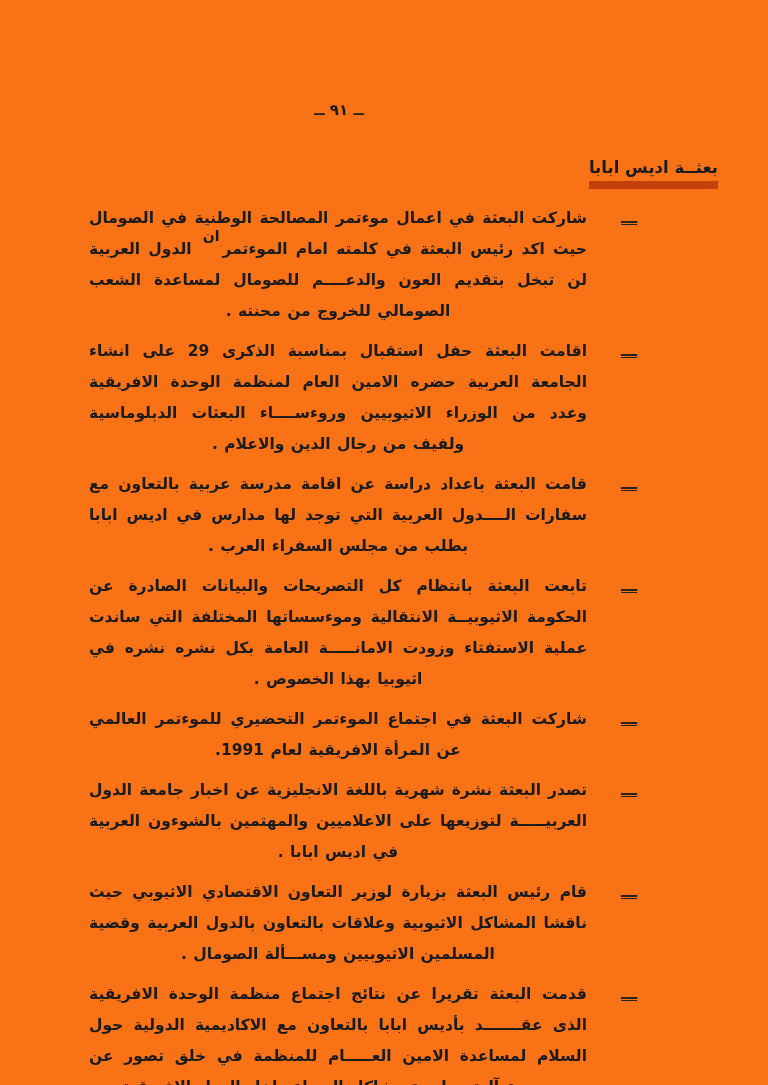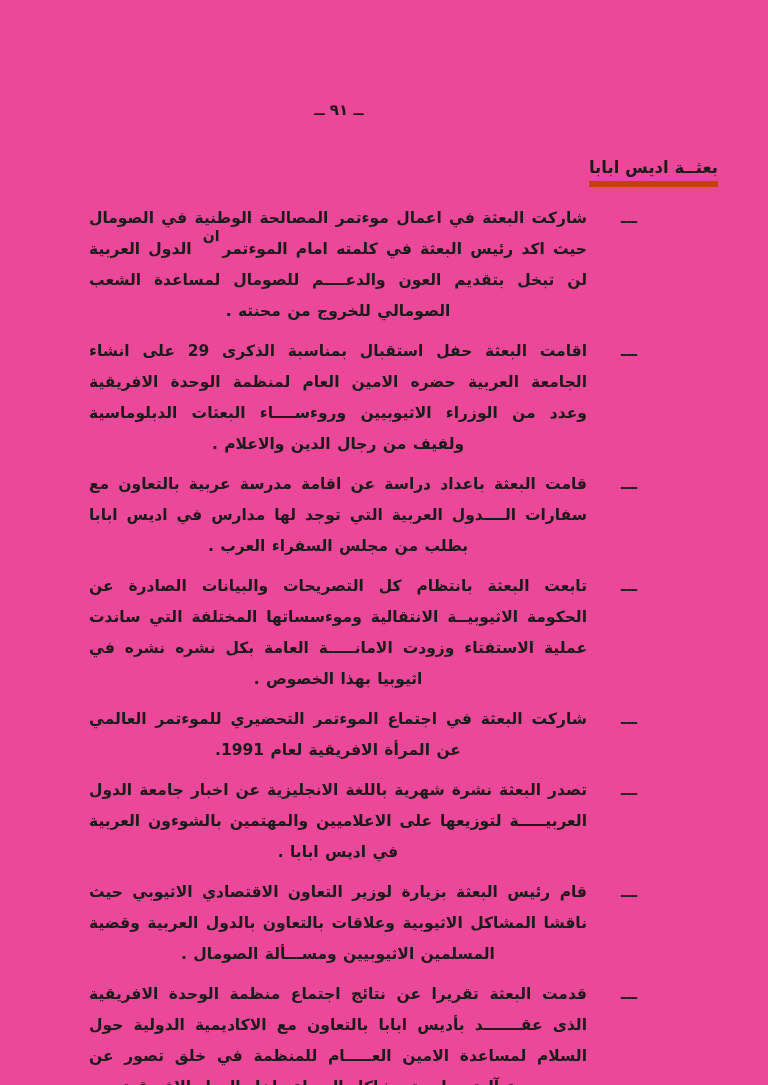--- a/index.html
+++ b/index.html
@@ -4,21 +4,21 @@
 <style>
   html, body { margin: 0; padding: 0; }
   body {
     width: 768px; height: 1085px;
     background: #e9e9e9;
     font-family: "DejaVu Sans", sans-serif;
   }
   .page {
     position: relative;
     width: 768px; height: 1085px;
-    background: #ec4899;
+    background: #f97316;
     overflow: hidden;
     color: #1b1b1b;
   }
   .page-number {
     position: absolute;
     top: 101px; left: 294px;
     width: 90px;
     direction: rtl;
     font-size: 15px;
     font-weight: 700;
@@ -27,21 +27,21 @@
     white-space: nowrap;
   }
   .heading {
     position: absolute;
     top: 158px; right: 50px;
     direction: rtl;
     font-size: 16.5px;
     font-weight: 700;
     letter-spacing: .5px;
     padding-bottom: 4px;
-    border-bottom: 6px solid #c2410c;
+    border-bottom: 8px solid #c2410c;
     white-space: nowrap;
   }
   .content {
     position: absolute;
     top: 203px; right: 131px;
     width: 548px;
     direction: rtl;
   }
   ul.bullets { list-style: none; margin: 0; padding: 0; }
   ul.bullets li {
@@ -51,20 +51,21 @@
   }
   .dash {
     flex: 0 0 50px;
     width: 50px;
     font-weight: 700;
     font-size: 15.5px;
     line-height: 31px;
     letter-spacing: -1px;
     color: #222;
     user-select: none;
+    text-decoration: underline;
   }
   ul.bullets p {
     flex: 1 1 auto;
     margin: 0;
     font-size: 15.5px;
     font-weight: 700;
     line-height: 31px;
     text-align: justify;
     text-align-last: center;
     word-spacing: 1px;

